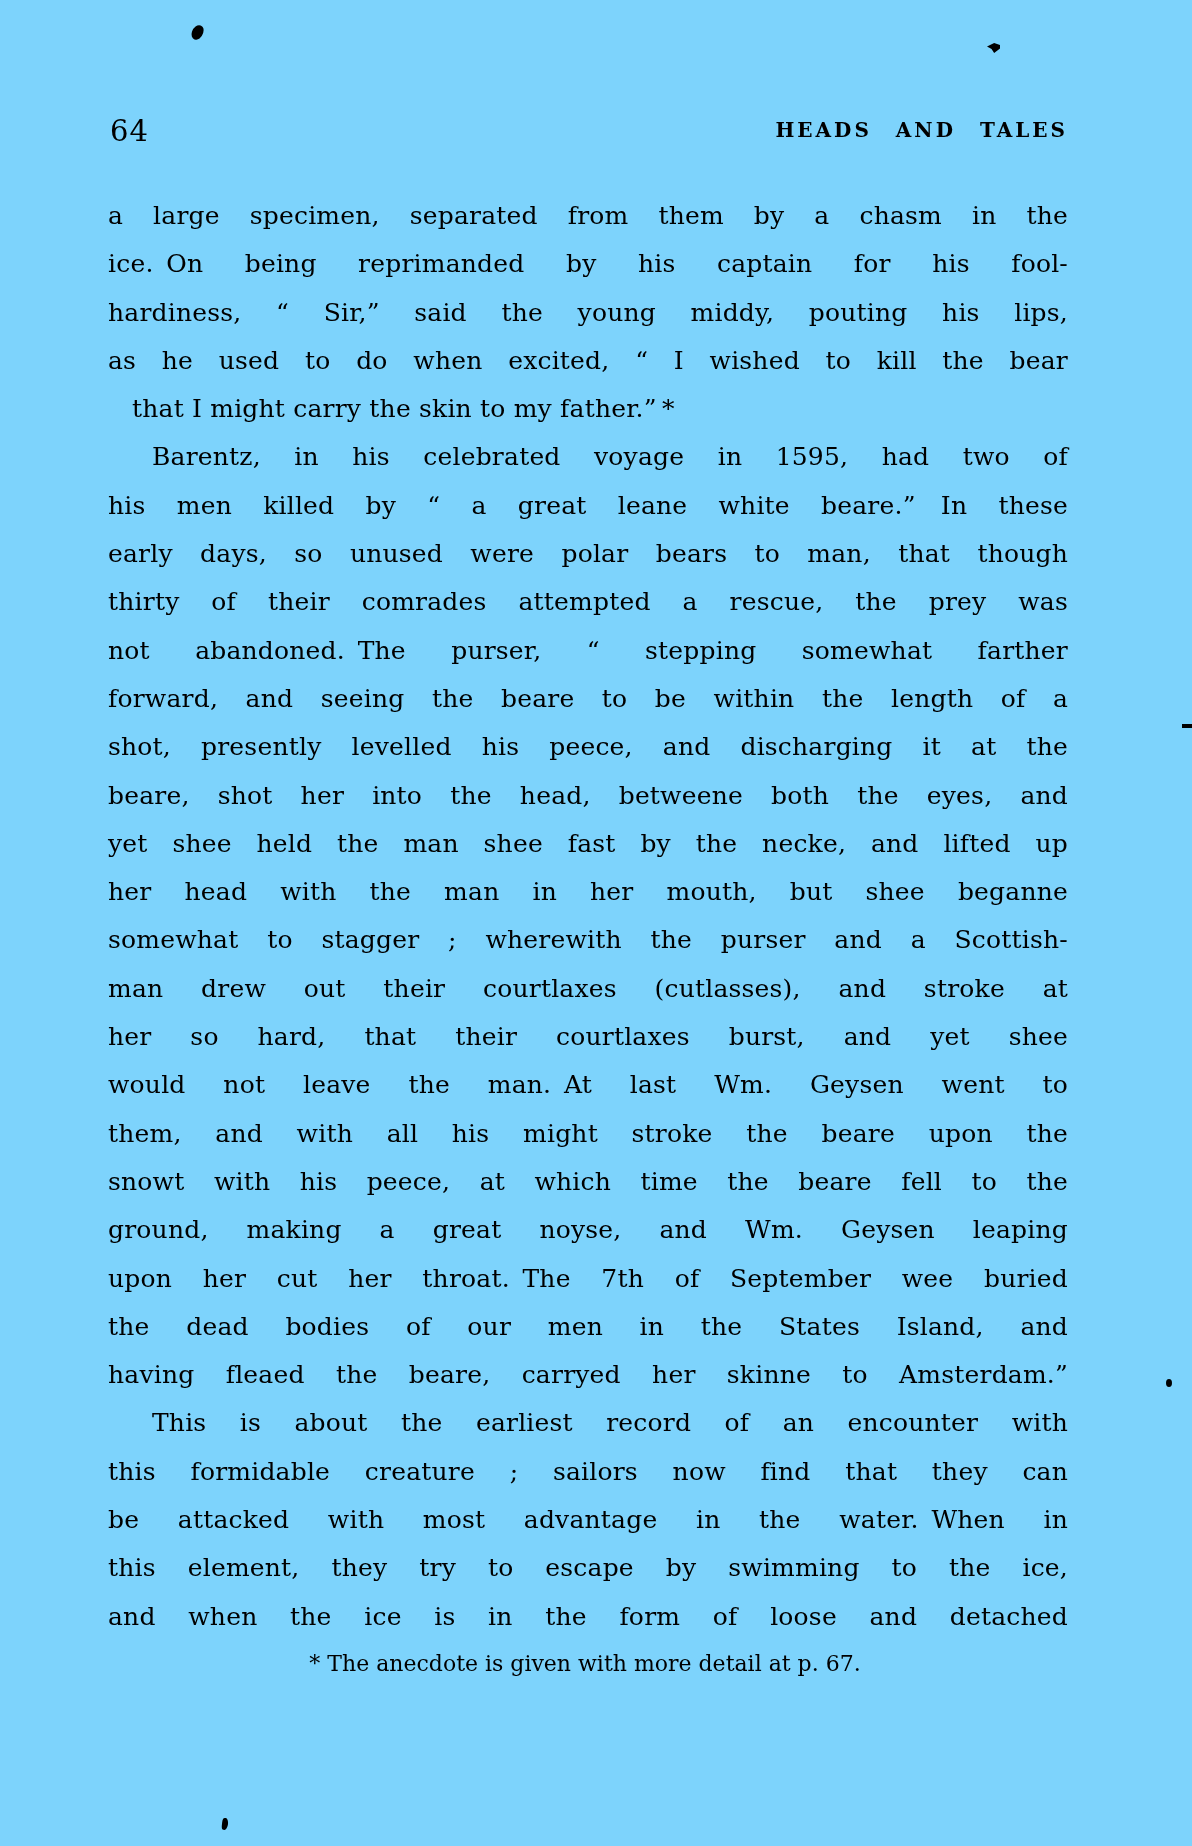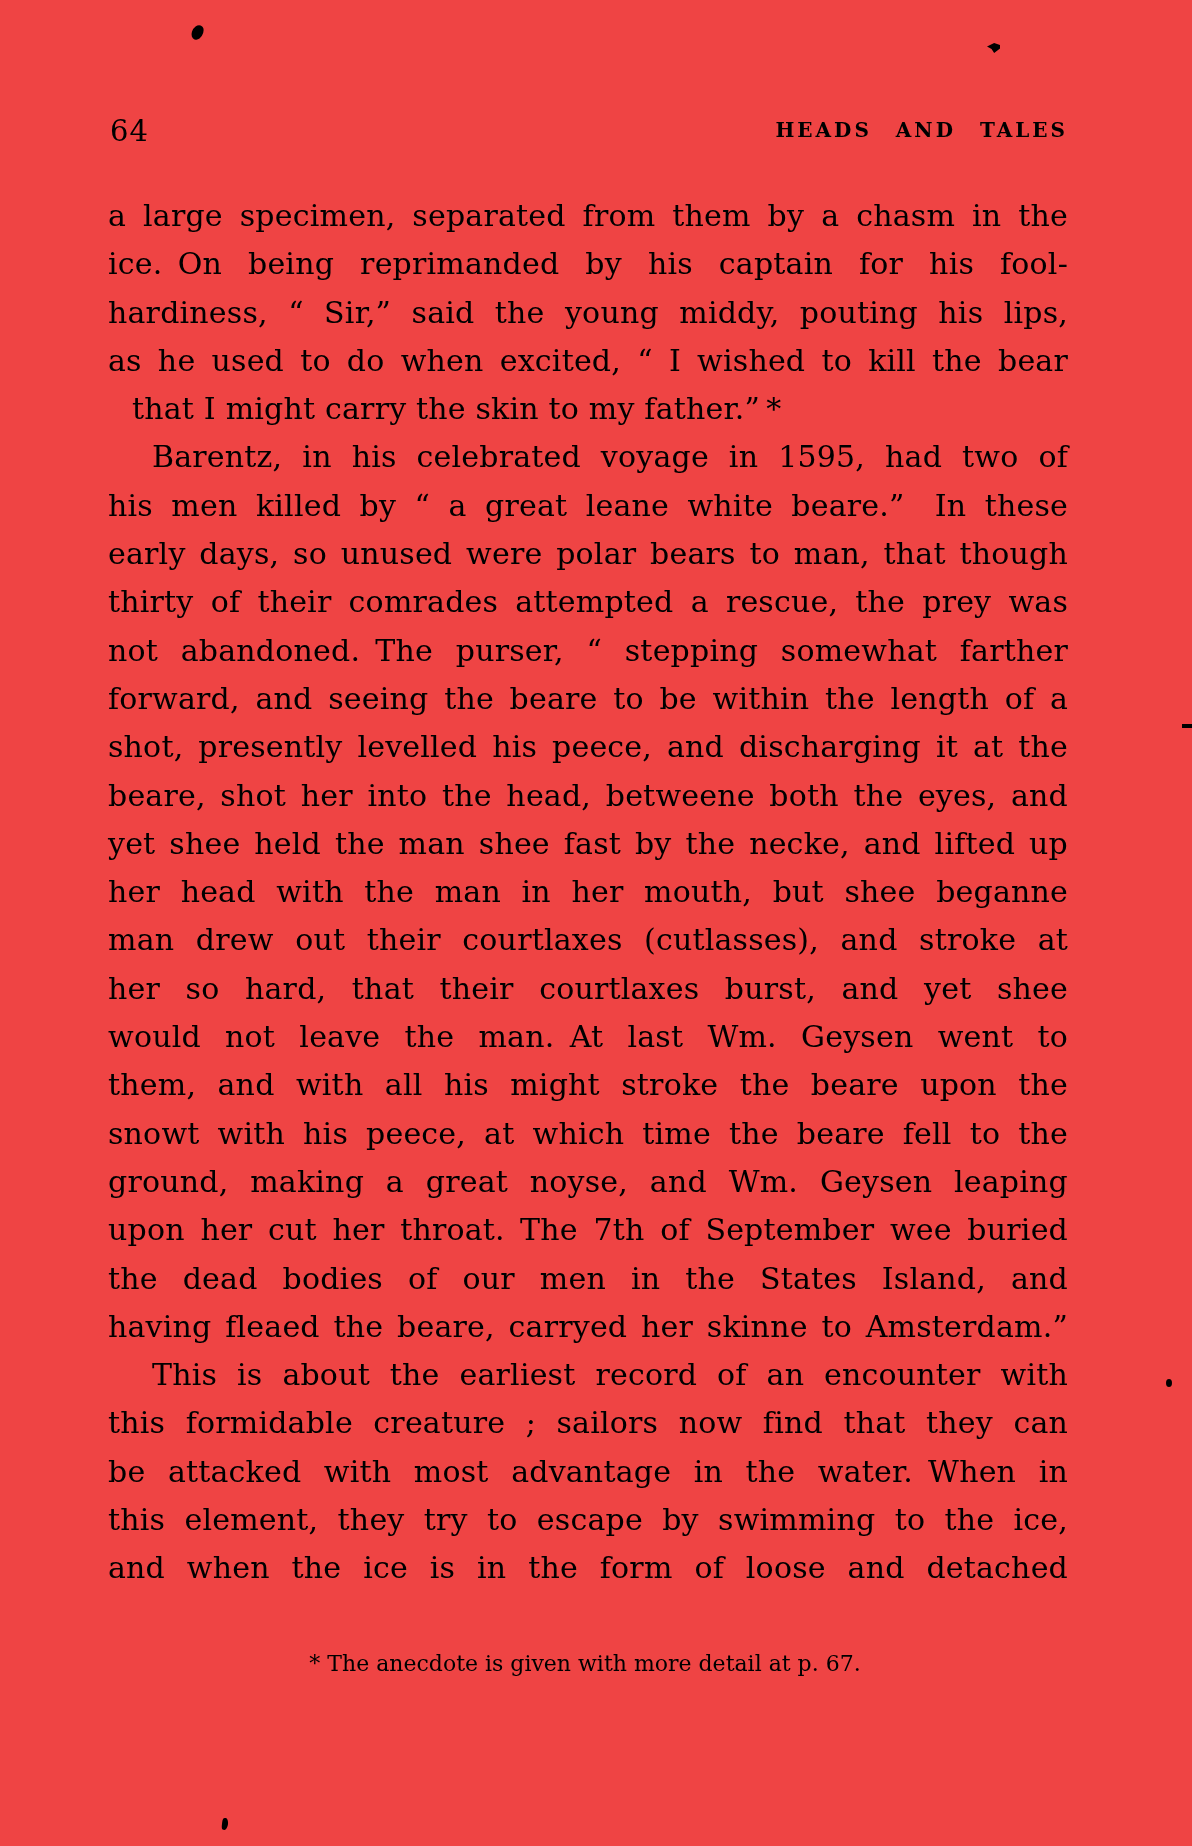--- a/index.html
+++ b/index.html
@@ -5,21 +5,21 @@
   html,body{margin:0;padding:0;}
   body{
     background:#555;
     font-family:"DejaVu Serif", serif;
   }
   .page{
     position:relative;
     width:1192px;
     height:1846px;
     margin:0 auto;
-    background:#ef4444;
+    background:#7dd3fc;
     color:#000;
     overflow:hidden;
   }
   
   .header{
     position:absolute;
     left:108px;
     width:960px;
     top:112px;
     height:40px;
@@ -39,21 +39,21 @@
     font-weight:700;
     letter-spacing:3px;
     word-spacing:14px;
   }
   
   .body-text{
     position:absolute;
     left:108px;
     top:192px;
     width:960px;
-    font-size:30px;
+    font-size:25px;
   }
   .line{
     height:48.3px;
     line-height:48.3px;
     text-align:justify;
     text-align-last:justify;
     white-space:normal;
     letter-spacing:0.2px;
   }
   .line.short{
@@ -126,20 +126,21 @@
         <div class="line indent">Barentz, in his celebrated voyage in 1595, had two of</div>
         <div class="line">his men killed by “ a great leane white beare.” In these</div>
         <div class="line">early days, so unused were polar bears to man, that though</div>
         <div class="line">thirty of their comrades attempted a rescue, the prey was</div>
         <div class="line">not abandoned. The purser, “ stepping somewhat farther</div>
         <div class="line">forward, and seeing the beare to be within the length of a</div>
         <div class="line">shot, presently levelled his peece, and discharging it at the</div>
         <div class="line">beare, shot her into the head, betweene both the eyes, and</div>
         <div class="line">yet shee held the man shee fast by the necke, and lifted up</div>
         <div class="line">her head with the man in her mouth, but shee beganne</div>
+        <div class="line">somewhat to stagger ; wherewith the purser and a Scottish-</div>
         <div class="line">man drew out their courtlaxes (cutlasses), and stroke at</div>
         <div class="line">her so hard, that their courtlaxes burst, and yet shee</div>
         <div class="line">would not leave the man. At last Wm. Geysen went to</div>
         <div class="line">them, and with all his might stroke the beare upon the</div>
         <div class="line">snowt with his peece, at which time the beare fell to the</div>
         <div class="line">ground, making a great noyse, and Wm. Geysen leaping</div>
         <div class="line">upon her cut her throat. The 7th of September wee buried</div>
         <div class="line">the dead bodies of our men in the States Island, and</div>
         <div class="line">having fleaed the beare, carryed her skinne to Amsterdam.”</div>
       </div>

